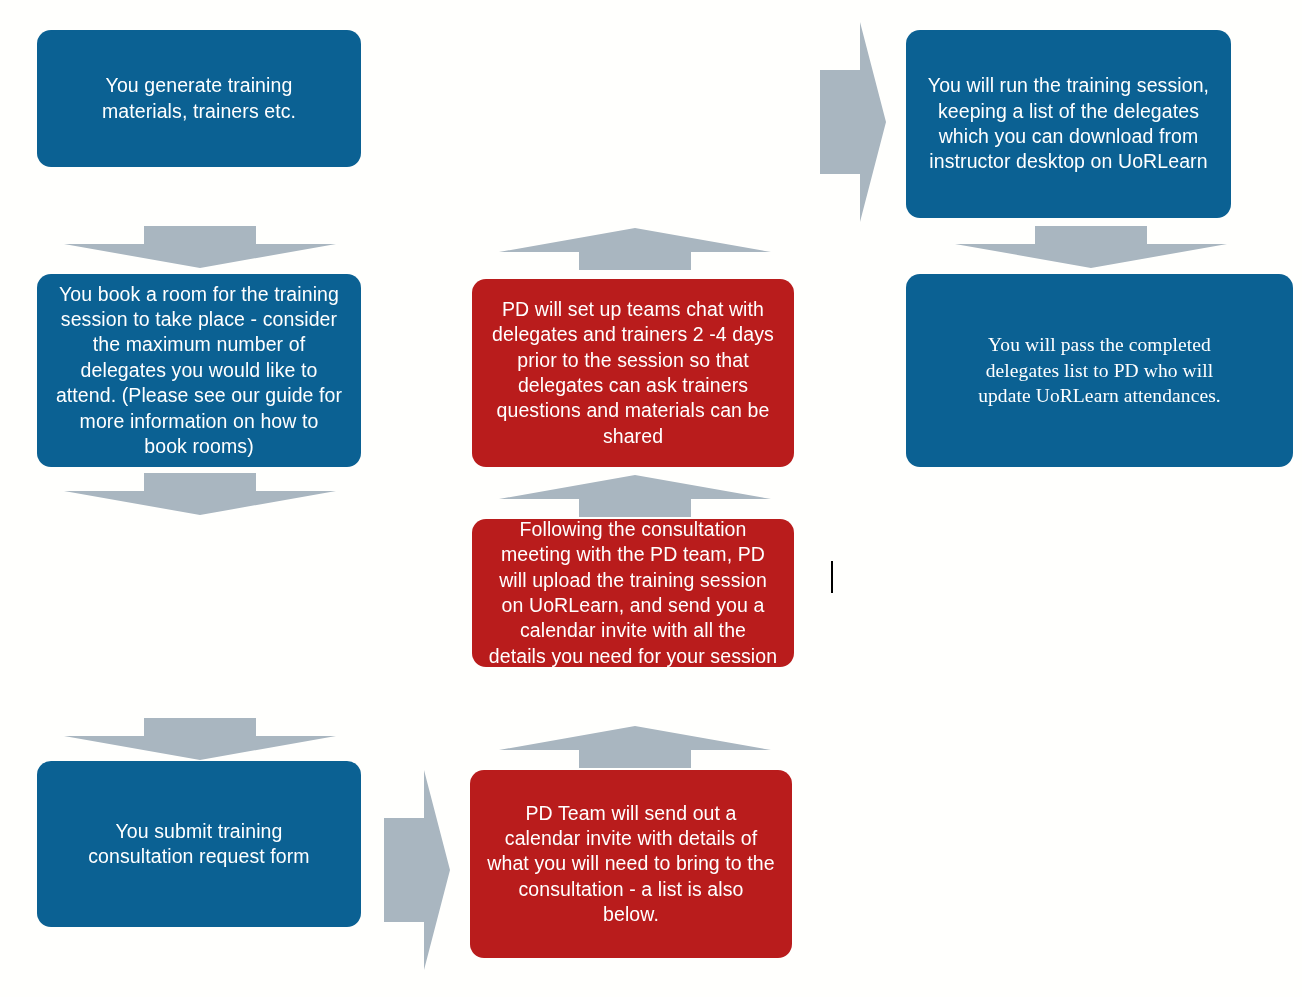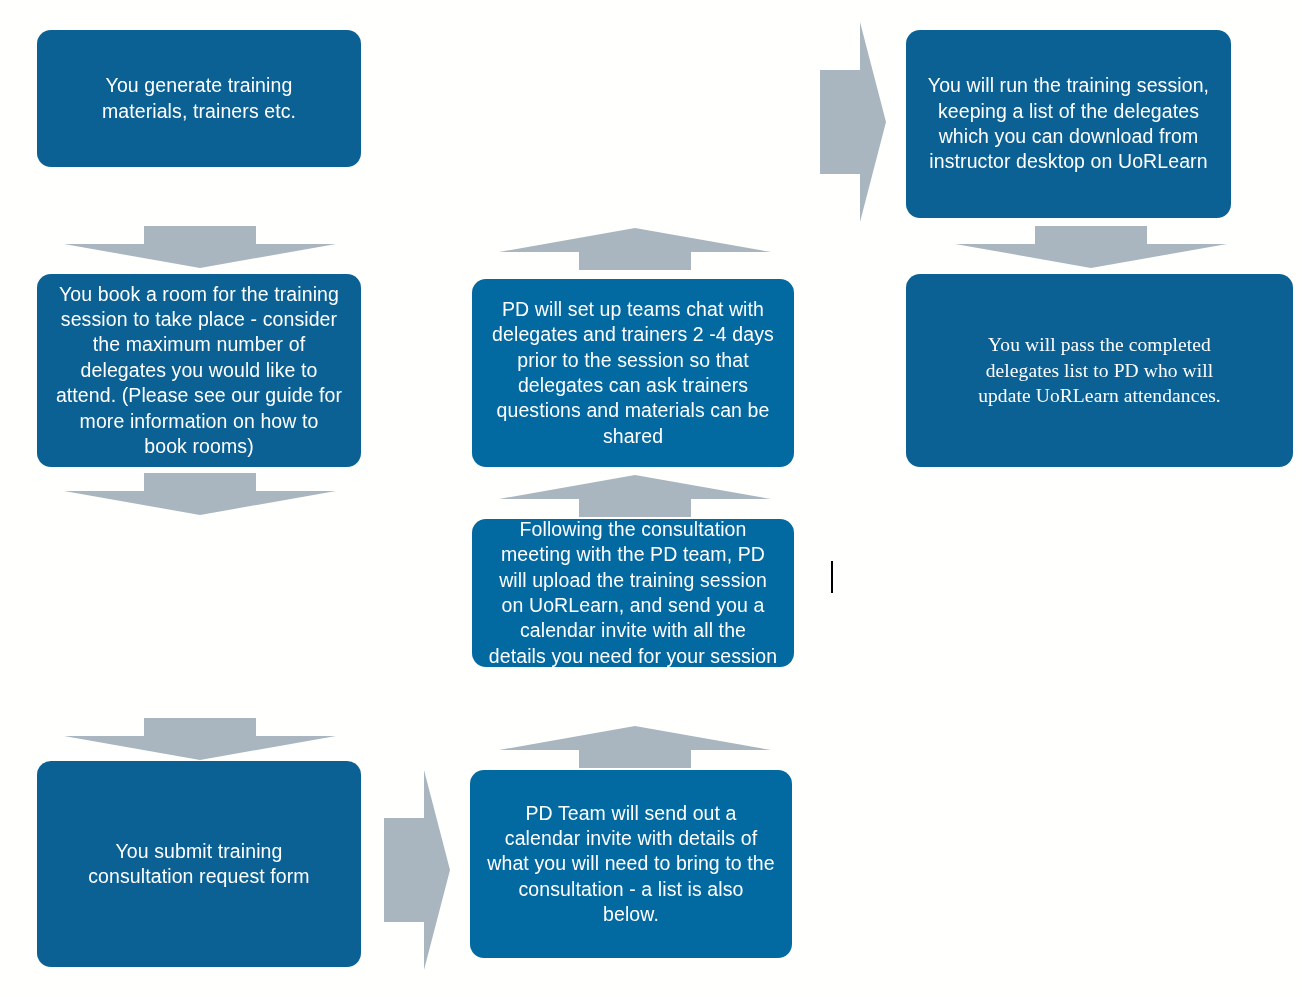--- a/index.html
+++ b/index.html
@@ -24,21 +24,21 @@
     box-sizing: border-box;
     color: #ffffff;
     text-align: center;
     line-height: 1.30;
     font-size: 19.5px;
     letter-spacing: 0.1px;
     padding: 6px 0;
     white-space: pre-line;
   }
   .node.blue   { background: #0b6193; }
-  .node.orange { background: #0369a1; }
+  .node.orange { background: #b91c1c; }
 
   .arrow {
     position: absolute;
   }
   .arrow svg { display: block; width: 100%; height: 100%; }
 
   .caret {
     position: absolute;
     background: #000000;
   }
@@ -53,21 +53,21 @@
 
   <div class="node blue" style="left:37px; top:274px; width:324px; height:193px;">You book a room for the training
 session to take place - consider
 the maximum number of
 delegates you would like to
 attend. (Please see our guide for
 more information on how to
 book rooms)</div>
 
 
-  <div class="node blue" style="left:37px; top:761px; width:324px; height:206px;">You submit training
+  <div class="node blue" style="left:37px; top:761px; width:324px; height:166px;">You submit training
 consultation request form</div>
 
 
   <div class="node orange" style="left:472px; top:279px; width:322px; height:188px;">PD will set up teams chat with
 delegates and trainers 2 -4 days
 prior to the session so that
 delegates can ask trainers
 questions and materials can be
 shared</div>
 

